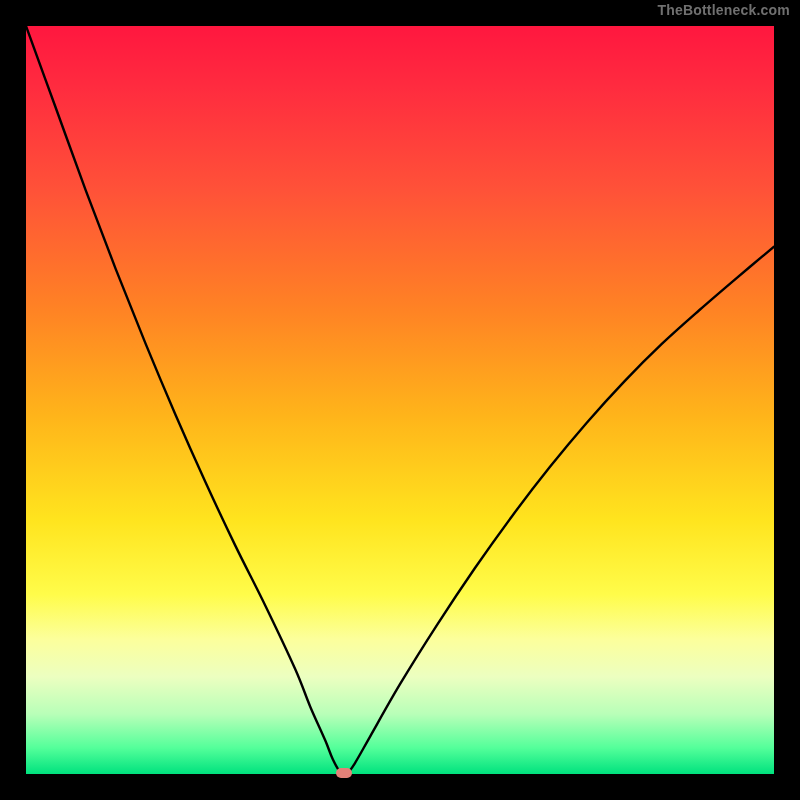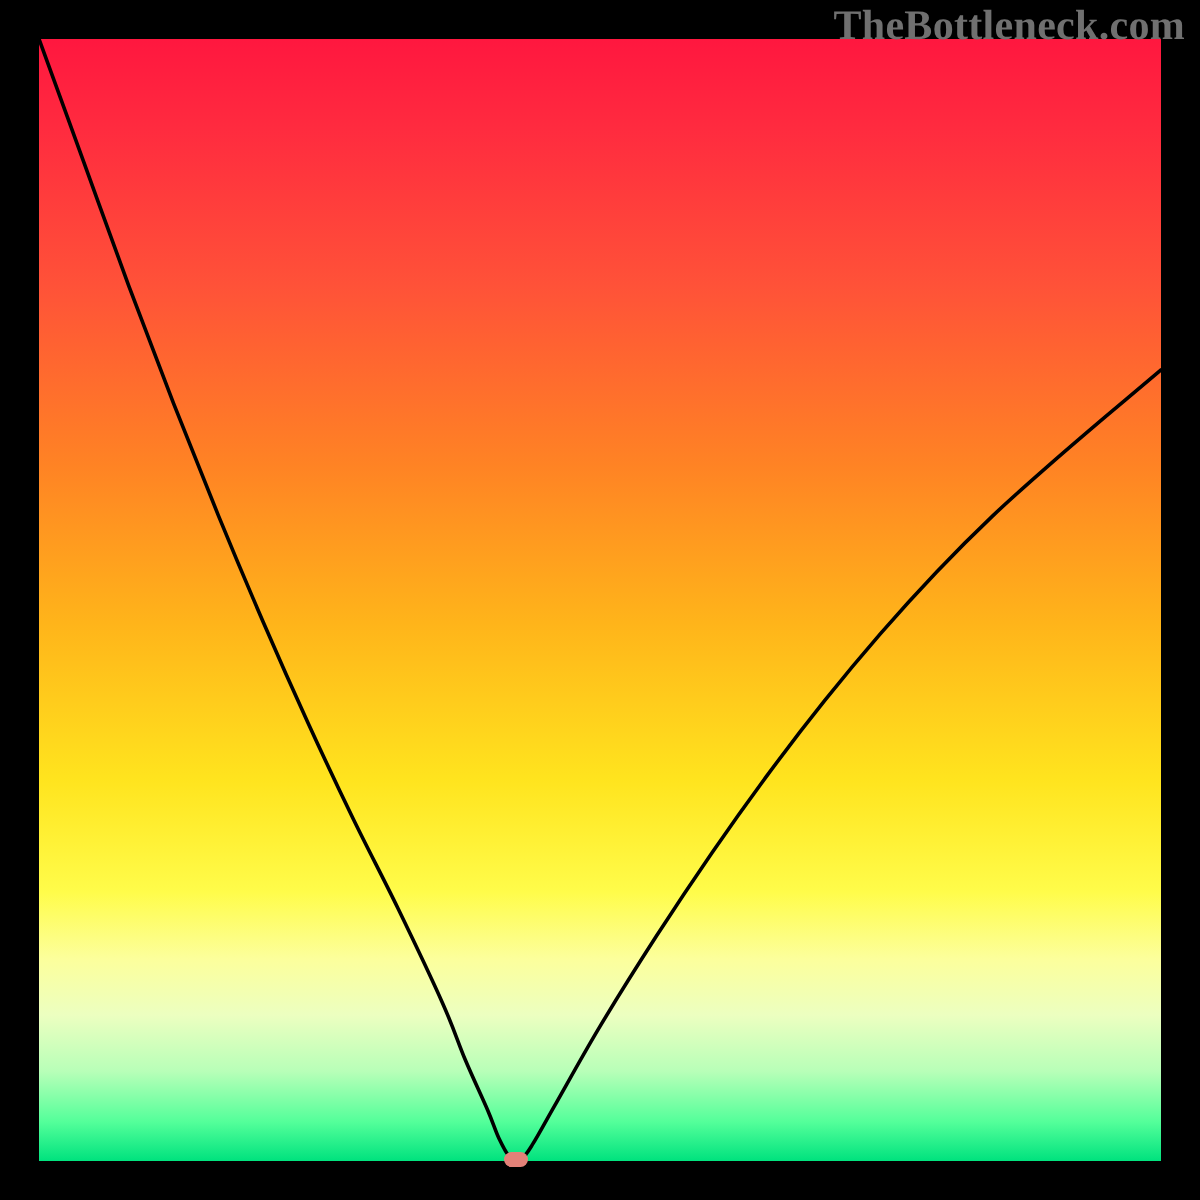--- a/index.html
+++ b/index.html
@@ -7,22 +7,22 @@
   .frame {
     position: relative;
     width: 800px;
     height: 800px;
     background: #000;
   }
   .watermark {
     position: absolute;
     top: 2px;
     right: 10px;
-    font-family: Liberation Serif, serif;
-    font-size: 28px;
+    font-family: Liberation Sans, sans-serif;
+    font-size: 14px;
     font-weight: bold;
     color: #707070;
     letter-spacing: 0.2px;
     z-index: 20;
   }
   .plot {
     position: absolute;
     left: 26px;
     top: 26px;
     width: 748px;

